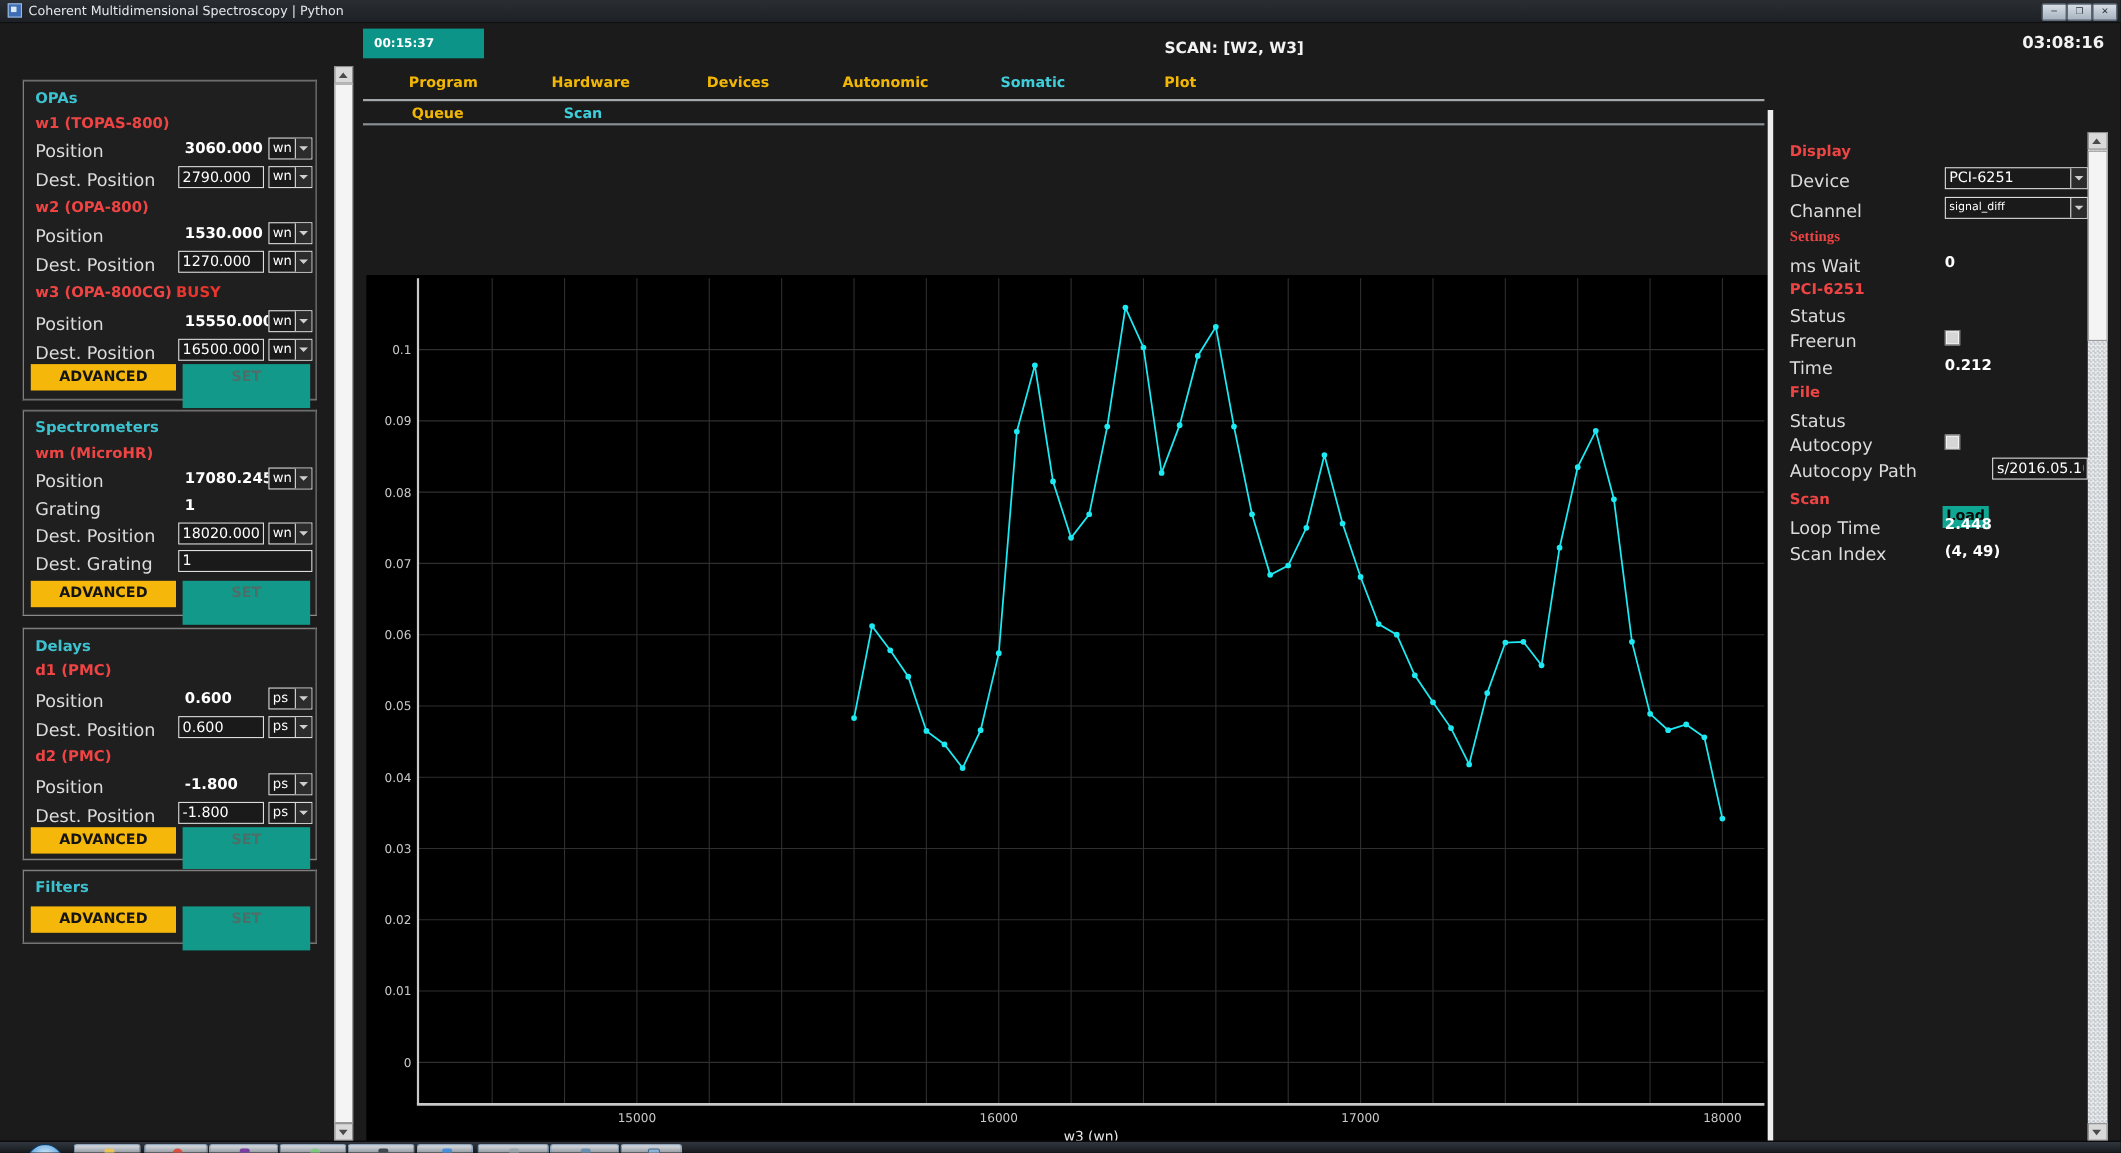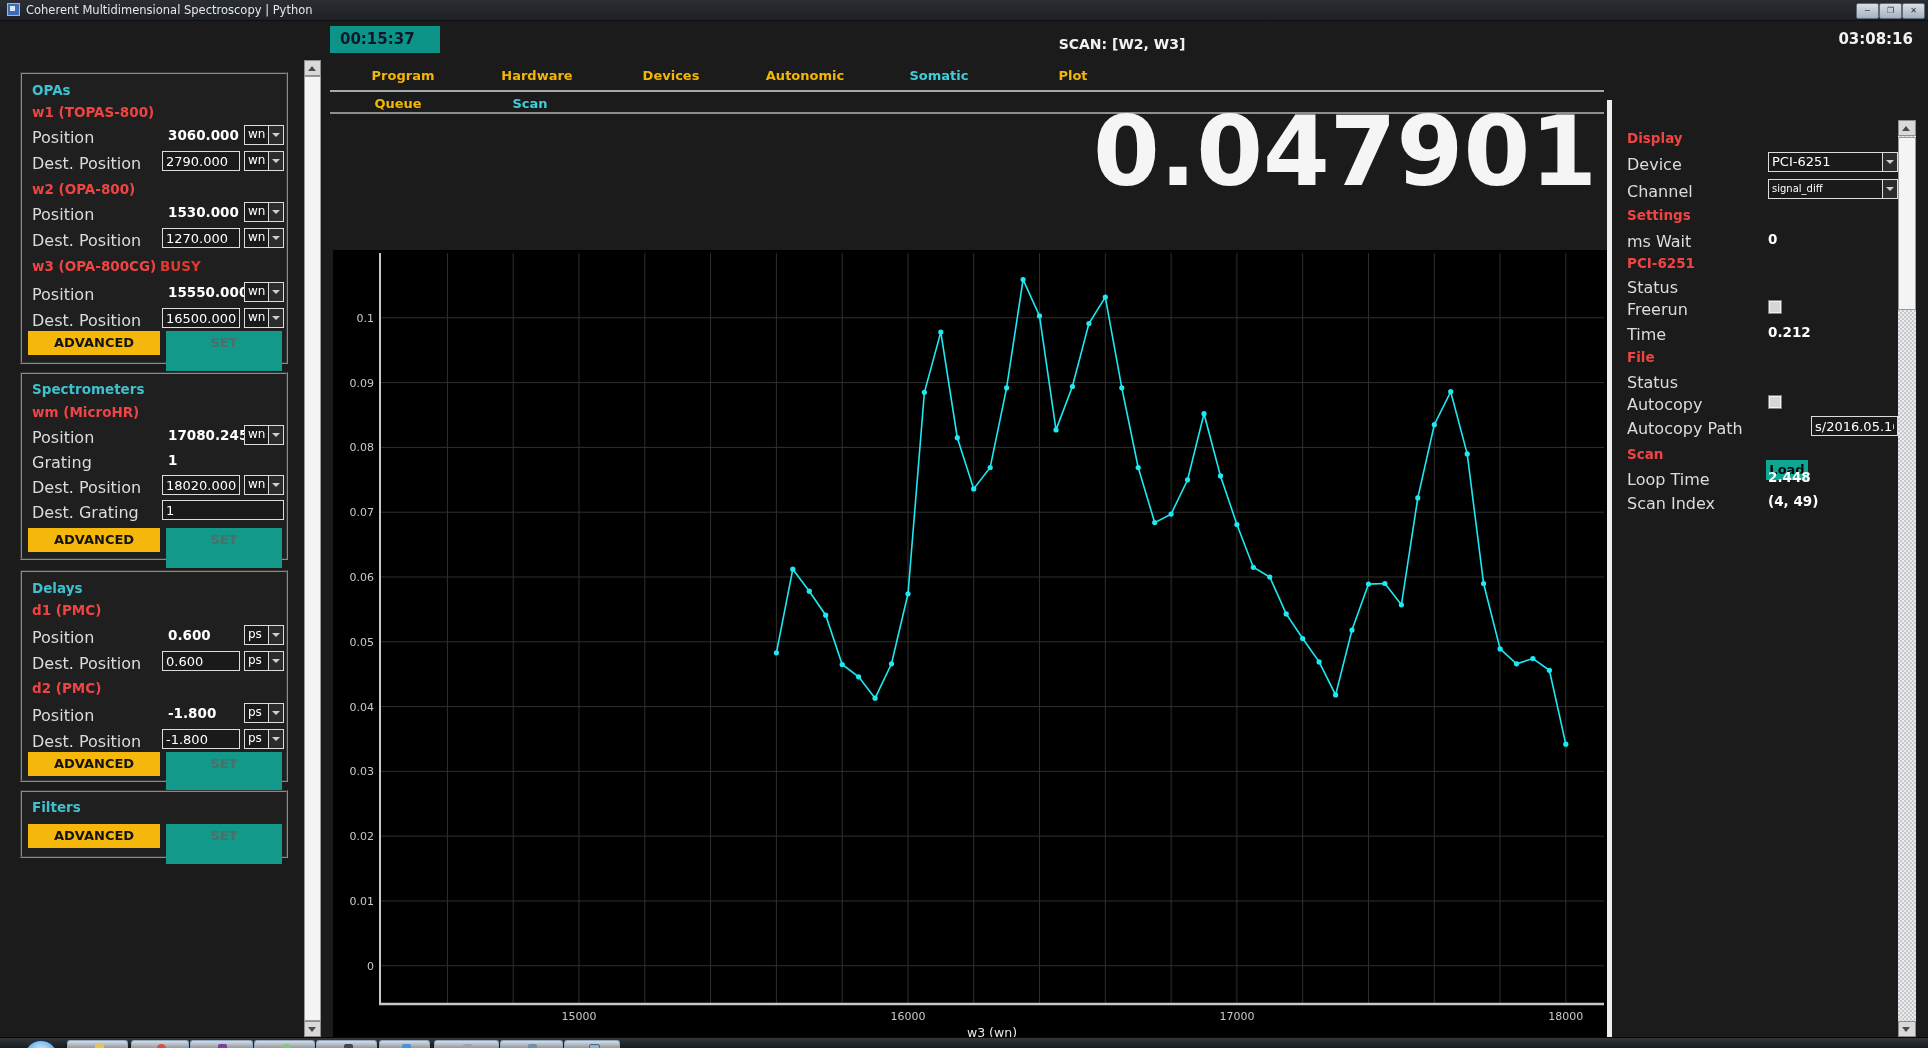--- a/index.html
+++ b/index.html
@@ -9,22 +9,22 @@
   
   .titlebar{left:0;top:0;width:1928px;height:20px;background:linear-gradient(#2a2e33,#1d2125);border-bottom:1px solid #0c0e10;}
   .title-text{left:26px;top:3px;font-size:11.5px;color:#e3e7ea;}
   .app-icon{left:7px;top:3px;width:13px;height:13px;background:#3d6db5;border:1px solid #9db8dd;box-sizing:border-box;}
   .app-icon:before{content:"";position:absolute;left:2px;top:2px;width:5px;height:5px;background:#dce8f5;}
   .winbtn{top:3px;width:21px;height:14px;background:linear-gradient(#d8dfe7,#a5b2bf);border:1px solid #5e6a77;border-radius:2px;
     font-size:8px;line-height:13px;text-align:center;color:#2b3036;}
   
   .btn-shutdown{left:16px;top:25px;width:304px;height:28px;background:#e8423d;color:#8a2f28;font-weight:bold;
     font-size:14px;text-align:center;line-height:28px;letter-spacing:.5px;}
-  .timer{left:330px;top:26px;width:110px;height:27px;background:#0d9488;color:#0f172a;font-weight:bold;
-    font-size:15px;line-height:27px;padding-left:10px;box-sizing:border-box;}
+  .timer{left:330px;top:26px;width:110px;height:27px;background:#0d9488;color:#ffffff;font-weight:bold;
+    font-size:11px;line-height:27px;padding-left:10px;box-sizing:border-box;}
   .scan-title{left:1002px;top:36px;width:240px;text-align:center;font-weight:bold;font-size:14px;color:#f2f2f2;}
   .clock{left:1773px;top:30px;width:140px;text-align:right;font-weight:bold;font-size:15px;color:#f2f2f2;}
   
   .panel{background:#1f1f1f;border:2px groove #8a8a8a;box-sizing:border-box;}
   .hdr-cyan{color:#3ec1cf;font-weight:bold;font-size:13.5px;}
   .hdr-yellow{color:#ef4444;font-weight:bold;font-size:13.5px;}
   .busy{color:#e8352e;font-weight:bold;font-size:13.5px;}
   .lbl{color:#dcdcdc;font-size:16px;}
   .val{color:#ffffff;font-weight:bold;font-size:13.5px;}
   .tinput{background:#1a1a1a;border:1.5px solid #dcdcdc;color:#fff;font-size:13px;height:20px;box-sizing:border-box;
@@ -190,21 +190,20 @@
   <div class="abs tab" style="left:470px;width:134px;">Hardware</div>
   <div class="abs tab" style="left:604px;width:134px;">Devices</div>
   <div class="abs tab" style="left:738px;width:134px;">Autonomic</div>
   <div class="abs tab active" style="left:872px;width:134px;">Somatic</div>
   <div class="abs tab" style="left:1006px;width:134px;">Plot</div>
   <div class="abs hline" style="left:330px;top:90px;width:1274px;"></div>
   <div class="abs subtab" style="left:336px;width:124px;">Queue</div>
   <div class="abs subtab active" style="left:468px;width:124px;">Scan</div>
   <div class="abs hline" style="left:330px;top:112px;width:1274px;background:#888e93;"></div>
 
-  <div class="abs bignum">0.047901</div>
 
   <div class="abs" style="left:333px;top:250px;width:1274px;height:787px;background:#000;">
     <svg id="plot-svg" width="1274" height="787">
         <line x1="114.43348562214459" y1="3" x2="114.43348562214459" y2="754" stroke="#2f2f2f" stroke-width="1"></line>
         <line x1="180.22225208277345" y1="3" x2="180.22225208277345" y2="754" stroke="#2f2f2f" stroke-width="1"></line>
         <line x1="246.0110185434023" y1="3" x2="246.0110185434023" y2="754" stroke="#2f2f2f" stroke-width="1"></line>
         <line x1="311.7997850040312" y1="3" x2="311.7997850040312" y2="754" stroke="#2f2f2f" stroke-width="1"></line>
         <line x1="377.58855146466004" y1="3" x2="377.58855146466004" y2="754" stroke="#2f2f2f" stroke-width="1"></line>
         <line x1="443.37731792528893" y1="3" x2="443.37731792528893" y2="754" stroke="#2f2f2f" stroke-width="1"></line>
         <line x1="509.16608438591777" y1="3" x2="509.16608438591777" y2="754" stroke="#2f2f2f" stroke-width="1"></line>
@@ -307,21 +306,21 @@
   <div class="abs lbl" style="left:1627px;top:155px;">Device</div>
   <div class="abs combo" style="left:1768px;top:152px;width:130px;">
     <div class="ctext" style="font-size:13px;">PCI-6251</div>
       <div class="carrow"></div>
   </div>
   <div class="abs lbl" style="left:1627px;top:182px;">Channel</div>
   <div class="abs combo" style="left:1768px;top:179px;width:130px;">
     <div class="ctext" style="font-size:10px;">signal_diff</div>
       <div class="carrow"></div>
   </div>
-  <div class="abs hdr-yellow" style="left:1627px;top:207px;">Settings</div>
+  <div class="abs hdr-yellow" style="left:1627px;top:207px;font-family:Liberation Serif, serif;">Settings</div>
   <div class="abs lbl" style="left:1627px;top:232px;">ms Wait</div>
   <div class="abs val" style="left:1768px;top:231px;">0</div>
   <div class="abs hdr-yellow" style="left:1627px;top:255px;">PCI-6251</div>
   <div class="abs lbl" style="left:1627px;top:278px;">Status</div>
   <div class="abs lbl" style="left:1627px;top:300px;">Freerun</div>
   <div class="abs chk" style="left:1768px;top:300px;"></div>
   <div class="abs lbl" style="left:1627px;top:325px;">Time</div>
   <div class="abs val" style="left:1768px;top:324px;">0.212</div>
   <div class="abs hdr-yellow" style="left:1627px;top:349px;">File</div>
   <div class="abs lbl" style="left:1627px;top:373px;">Status</div>

